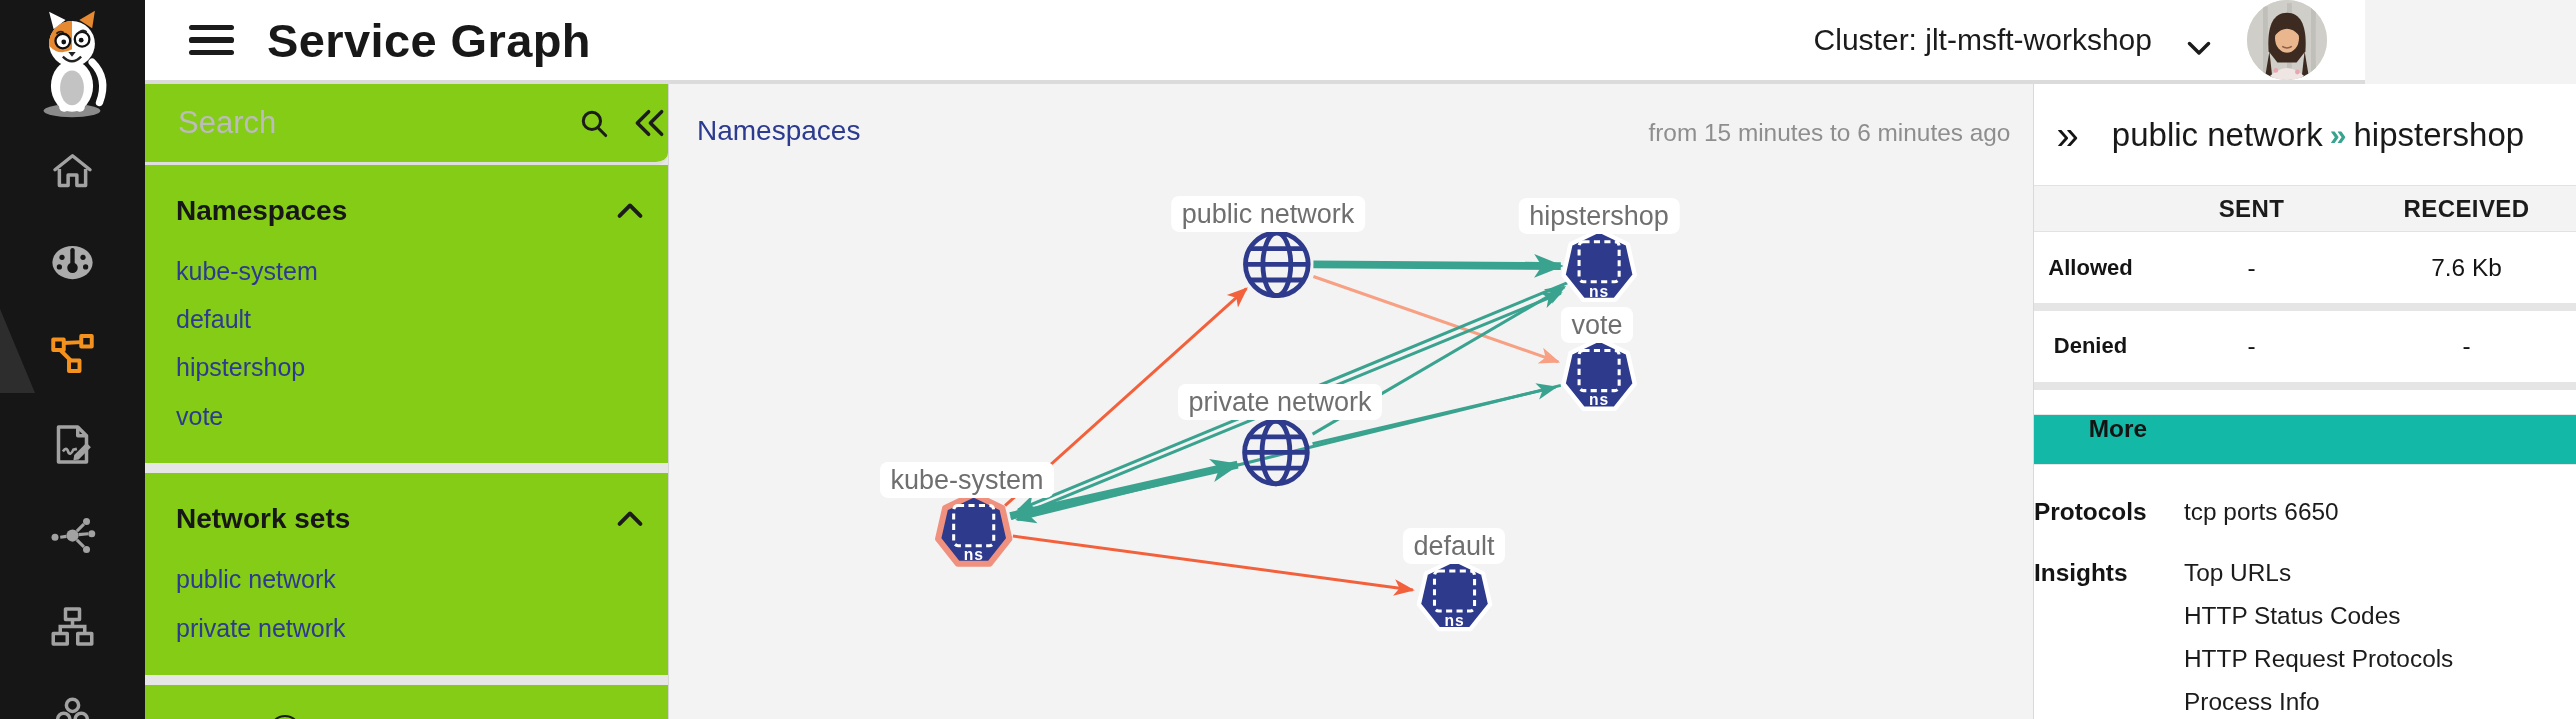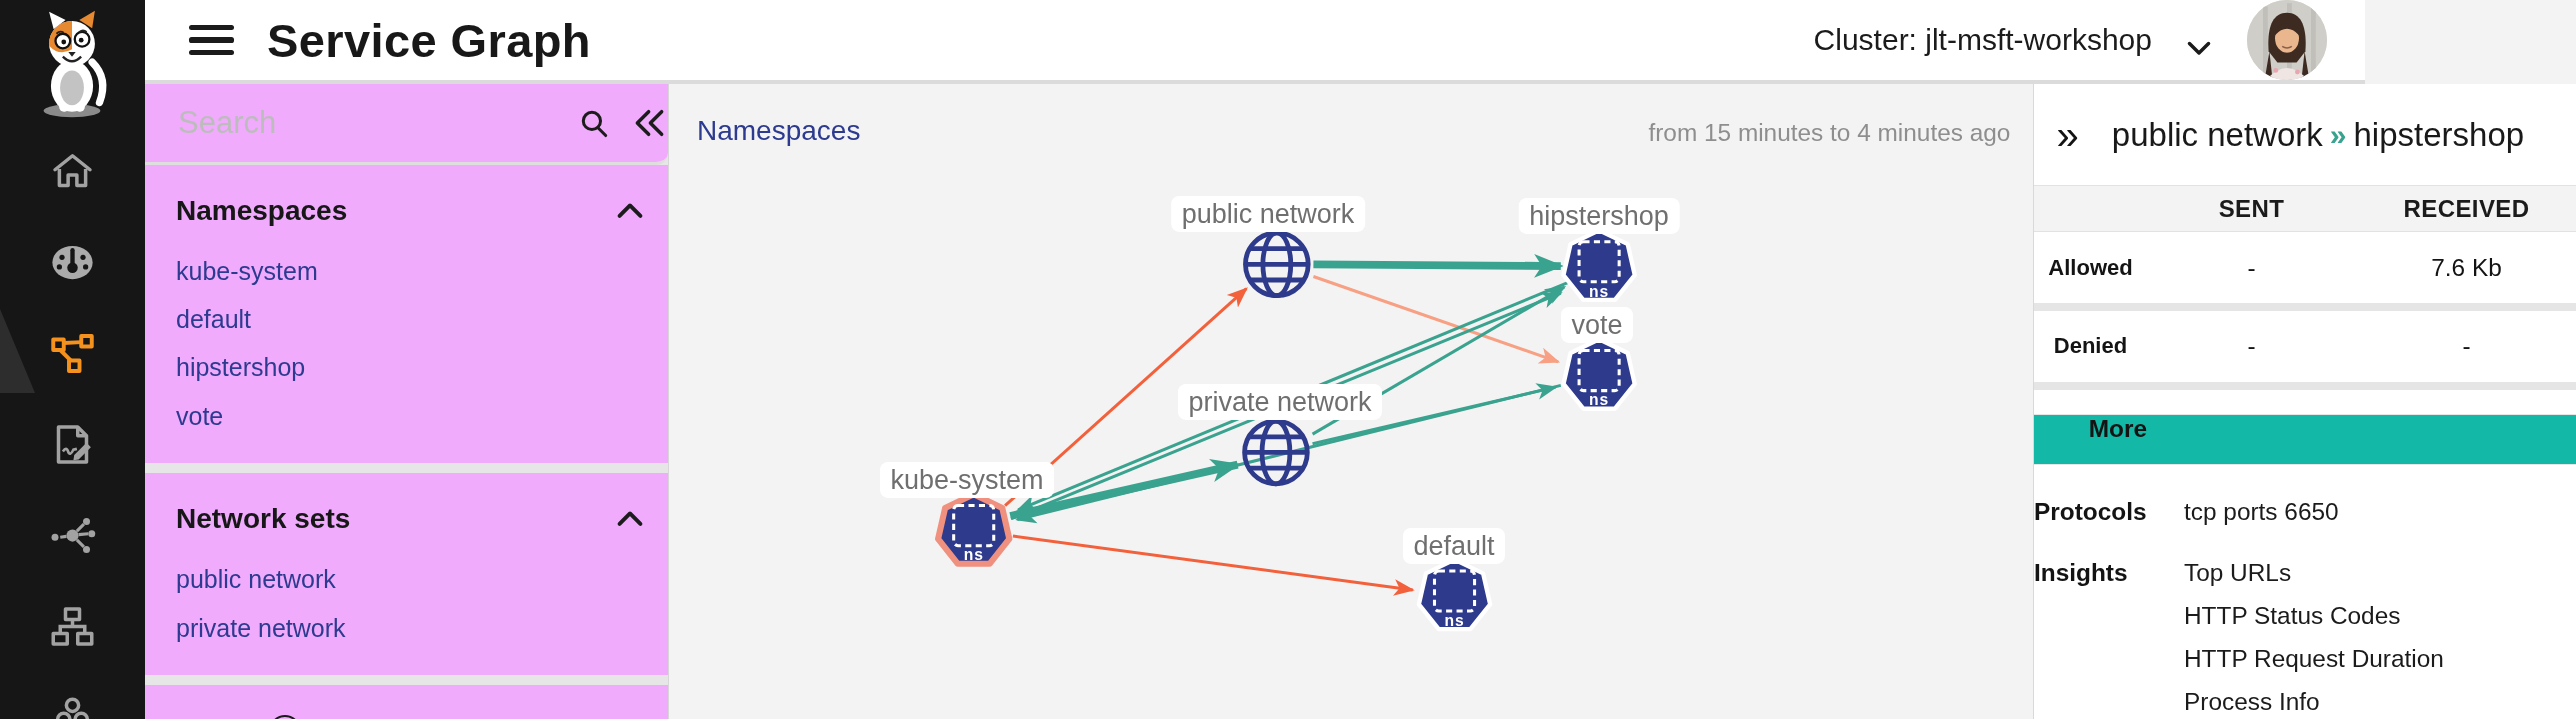--- a/index.html
+++ b/index.html
@@ -22,21 +22,21 @@
   .hamburger{margin-left:44px;width:45px;cursor:pointer;}
   .hamburger span{display:block;height:5.2px;background:#1b1b1b;border-radius:2.6px;margin:7px 0;}
   .app-title{margin-left:33px;font-size:47px;font-weight:bold;letter-spacing:0.4px;color:#181818;}
   .topbar-right{margin-left:auto;display:flex;align-items:center;gap:35px;padding-right:38px;}
   .cluster-select{display:flex;align-items:flex-end;gap:34px;font-size:30px;color:#1b1b1b;cursor:pointer;}
   .chev{display:inline-block;}
   .avatar{width:80px;height:80px;border-radius:50%;overflow:hidden;background:#d8d6d0;flex:0 0 auto;cursor:pointer;}
   
   .sidebar{position:absolute;left:145px;top:84px;width:523px;height:635px;background:#e7e6e6;
     border-right:1.7px solid #d7d6d6;z-index:20;}
-  .sb-card{background:#f0abfc;}
+  .sb-card{background:#84cc16;}
   .sb-search{height:78px;display:flex;align-items:center;padding:0 24.4px 0 31px;border-bottom:3.5px solid #dfdede;border-radius:0 0 12.2px 0;}
   .sb-search input{flex:1;border:none;outline:none;font-size:31px;color:#333;background:transparent;
     font-family:"Liberation Sans","DejaVu Sans",sans-serif;}
   .sb-search input::placeholder{color:#bcbcbc;}
   .sb-search-icons{display:flex;align-items:center;gap:22.6px;}
   .sb-section{padding:17.4px 24.4px 22.6px 31px;margin-bottom:10.5px;}
   .sb-head{display:flex;align-items:center;font-size:28px;font-weight:bold;color:#171717;cursor:pointer;padding:12.2px 0;}
   .sb-head .spacer{flex:1;}
   .sb-links{padding-top:8.7px;}
   .sb-link{font-size:25px;color:#2c3a8f;padding:9.6px 0;cursor:pointer;}
@@ -312,21 +312,21 @@
           <text y="34" text-anchor="middle" fill="#ffffff" font-size="18" font-weight="600" letter-spacing="1" font-family="&quot;Liberation Sans&quot;, sans-serif">ns</text>
         </g>
         <g transform="translate(904,588)">
           <polygon points="0.0,-42.0 32.8,-26.2 40.9,9.3 18.2,37.8 -18.2,37.8 -40.9,9.3 -32.8,-26.2" fill="#2e3a8c" stroke="#ffffff" stroke-width="5" stroke-linejoin="round"></polygon>
           <rect x="-23" y="-29" width="46" height="46" rx="5" fill="none" stroke="#ffffff" stroke-width="3.5" stroke-dasharray="7 5"></rect>
           <text y="34" text-anchor="middle" fill="#ffffff" font-size="18" font-weight="600" letter-spacing="1" font-family="&quot;Liberation Sans&quot;, sans-serif">ns</text>
         </g>
       </g>
   </svg>
   <div class="crumb">Namespaces</div>
-  <div class="timerange">from 15 minutes to 4 minutes ago</div>
+  <div class="timerange">from 15 minutes to 6 minutes ago</div>
   <div id="labels-layer">
       <div class="glabel" style="left: 601px; top: 130px;">public network</div>
       <div class="glabel" style="left: 932px; top: 132px;">hipstershop</div>
       <div class="glabel" style="left: 930px; top: 241px;">vote</div>
       <div class="glabel" style="left: 613px; top: 318px;">private network</div>
       <div class="glabel" style="left: 300px; top: 396px;">kube-system</div>
       <div class="glabel" style="left: 787px; top: 462px;">default</div>
     </div>
 </div>
 
@@ -367,19 +367,19 @@
   <div class="kv">
     <div class="k">Protocols</div>
     <div class="v">tcp ports 6650</div>
   </div>
 
   <div class="kv">
     <div class="k">Insights</div>
     <div class="v insights-list">
       <div>Top URLs</div>
       <div>HTTP Status Codes</div>
-      <div>HTTP Request Duration</div>
+      <div>HTTP Request Protocols</div>
       <div>Process Info</div>
 
     </div>
   </div>
 </div>
 
 
 </body></html>

